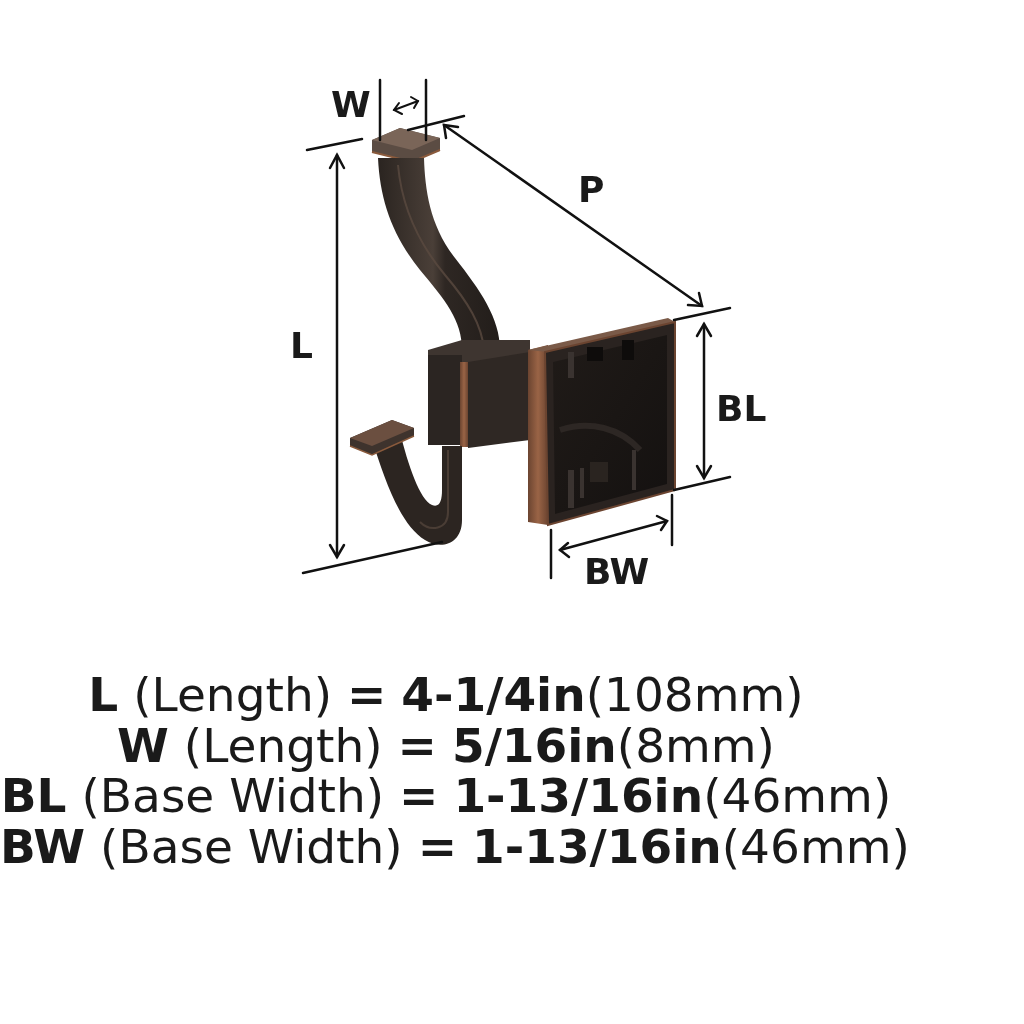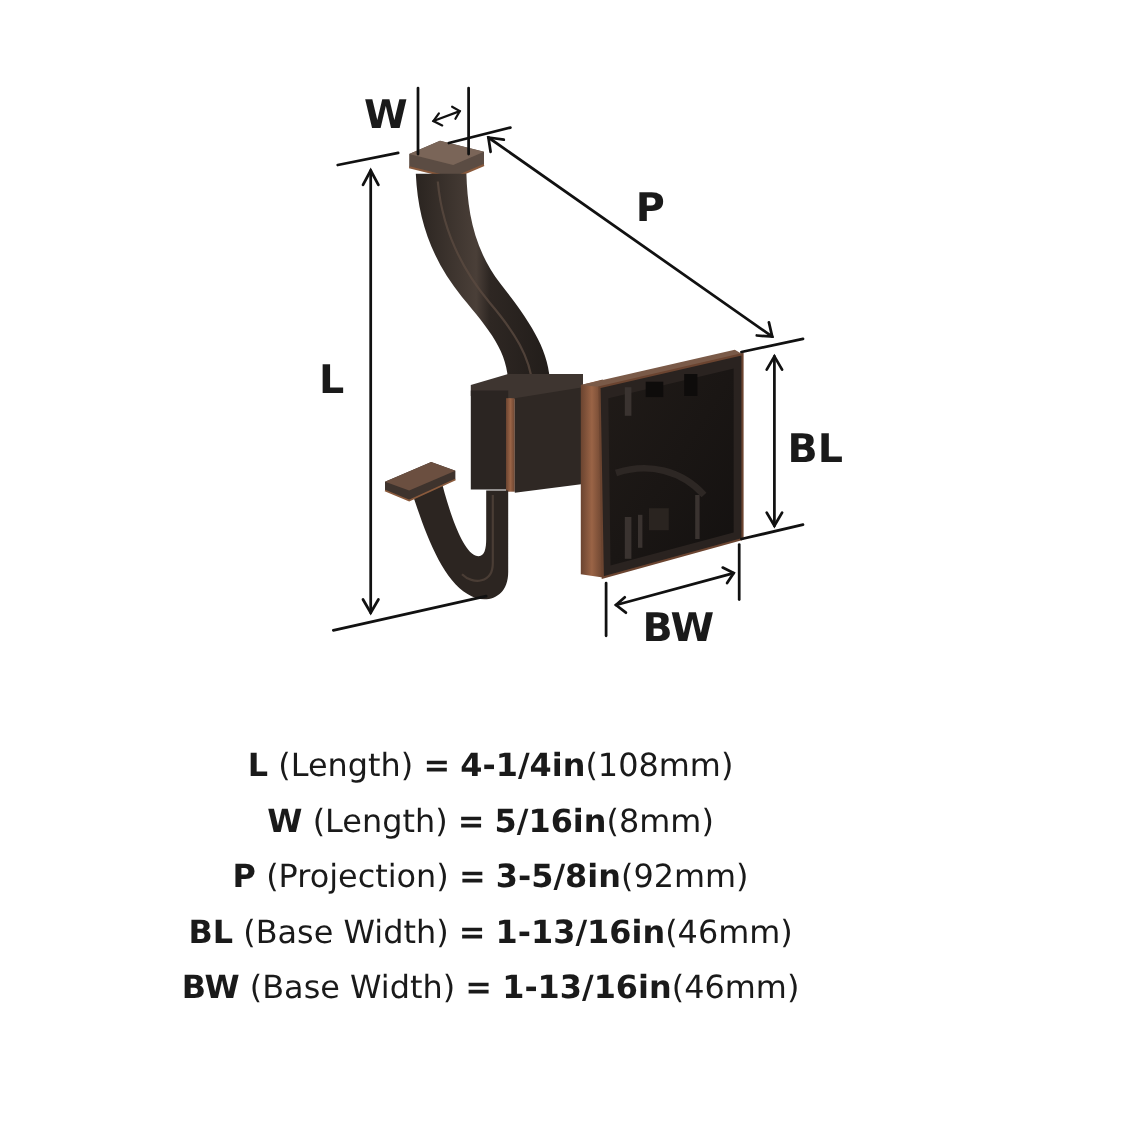--- a/index.html
+++ b/index.html
@@ -31,21 +31,21 @@
       color: #1a1a1a;
       letter-spacing: 0px;
     }
     #specs {
       position: absolute;
       left: 0;
       top: 670px;
       width: 892px;
       text-align: center;
       font-family: "DejaVu Sans", "Liberation Sans", sans-serif;
-      font-size: 29px;
+      font-size: 47px;
       line-height: 50.5px;
       color: #1a1a1a;
     }
     .spec-row { white-space: nowrap; }
     .spec-row .code { font-weight: bold; }
     .spec-row .name { font-weight: normal; }
     .spec-row .eq { font-weight: bold; }
     .spec-row .imp { font-weight: bold; }
     .spec-row .met { font-weight: normal; }
   </style>
@@ -189,26 +189,20 @@
     <span class="eq">=</span>
     <span class="imp">4-1/4in</span><span class="met">(108mm)</span>
   </div>
   <div class="spec-row">
     <span class="code">W</span>
     <span class="name">(Length)</span>
     <span class="eq">=</span>
     <span class="imp">5/16in</span><span class="met">(8mm)</span>
   </div>
   <div class="spec-row">
-    <span class="code">P</span>
-    <span class="name">(Projection)</span>
-    <span class="eq">=</span>
-    <span class="imp">3-5/8in</span><span class="met">(92mm)</span>
-  </div>
-  <div class="spec-row">
     <span class="code">BL</span>
     <span class="name">(Base Width)</span>
     <span class="eq">=</span>
     <span class="imp">1-13/16in</span><span class="met">(46mm)</span>
   </div>
   <div class="spec-row">
     <span class="code">BW</span>
     <span class="name">(Base Width)</span>
     <span class="eq">=</span>
     <span class="imp">1-13/16in</span><span class="met">(46mm)</span>

